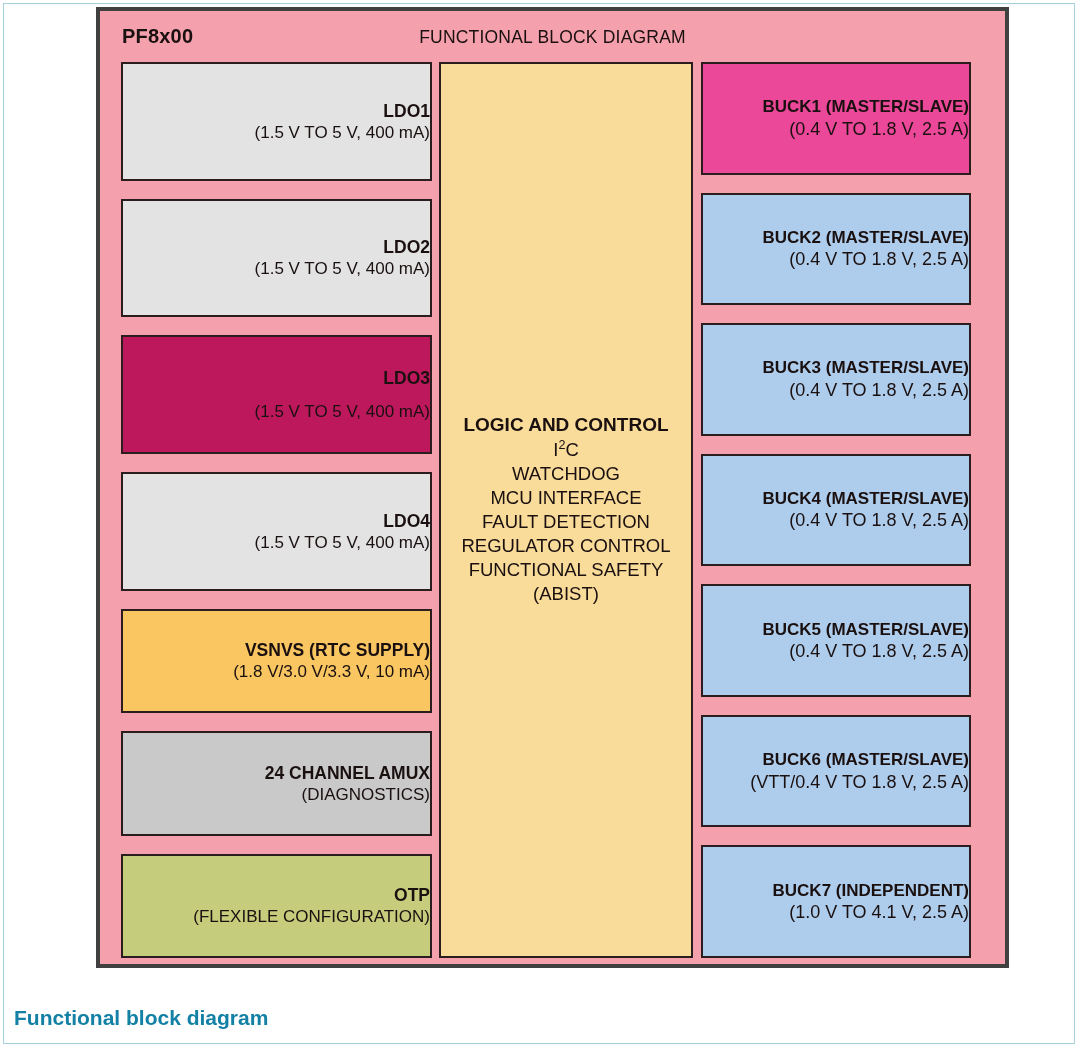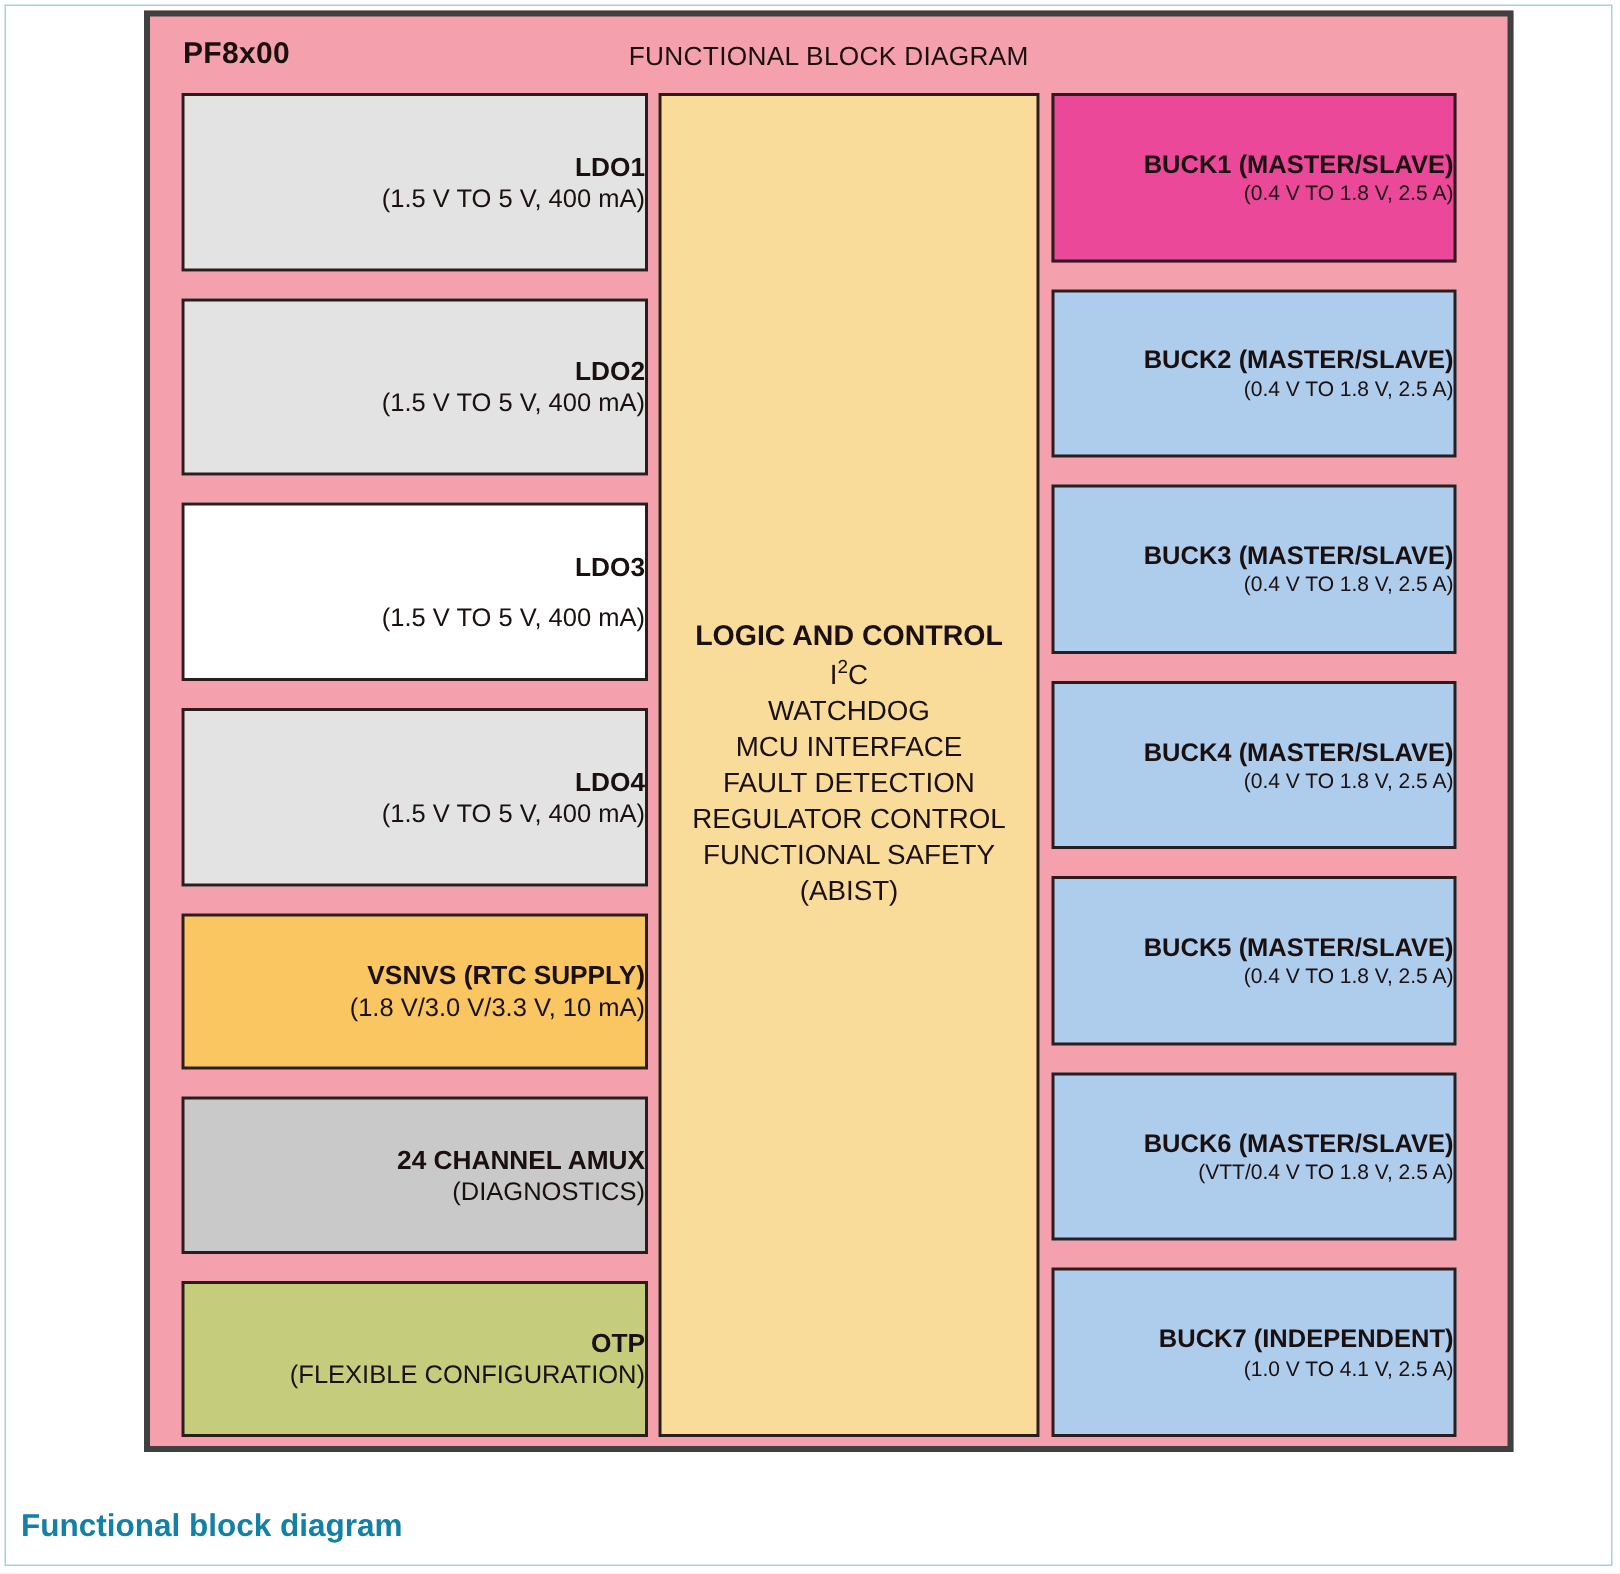--- a/index.html
+++ b/index.html
@@ -116,21 +116,21 @@
     text-align: center;
     color: #1a1010;
     line-height: 1.26;
   }
   .block .b-title {
     font-weight: bold;
     font-size: 17px;
     white-space: nowrap;
   }
   .block .b-sub {
-    font-size: 14px;
+    font-size: 18px;
     white-space: nowrap;
   }
   #col-left .block .b-title { font-size: 17.5px; }
   #col-left .block .b-sub   { font-size: 17px; }
 
   .gap { flex: 0 0 18px; }
 
   #caption {
     position: absolute;
     left: 14px;
@@ -156,21 +156,21 @@
       <div class="block" style="background: rgb(227, 227, 227); flex: 128 0 0px;">
         <div class="b-title">LDO1</div>
         <div class="b-sub">(1.5 V TO 5 V, 400 mA)</div>
       </div>
       <div class="gap"></div>
       <div class="block" style="background: rgb(227, 227, 227); flex: 128 0 0px;">
         <div class="b-title">LDO2</div>
         <div class="b-sub">(1.5 V TO 5 V, 400 mA)</div>
       </div>
       <div class="gap"></div>
-      <div class="block" style="background: #ffffff; flex: 128 0 0px; gap: 12px;">
+      <div class="block" style="background: #be185d; flex: 128 0 0px; gap: 12px;">
         <div class="b-title">LDO3</div>
         <div class="b-sub">(1.5 V TO 5 V, 400 mA)</div>
       </div>
       <div class="gap"></div>
       <div class="block" style="background: rgb(227, 227, 227); flex: 128 0 0px;">
         <div class="b-title">LDO4</div>
         <div class="b-sub">(1.5 V TO 5 V, 400 mA)</div>
       </div>
       <div class="gap"></div>
       <div class="block" style="background: rgb(249, 198, 98); flex: 112 0 0px;">

